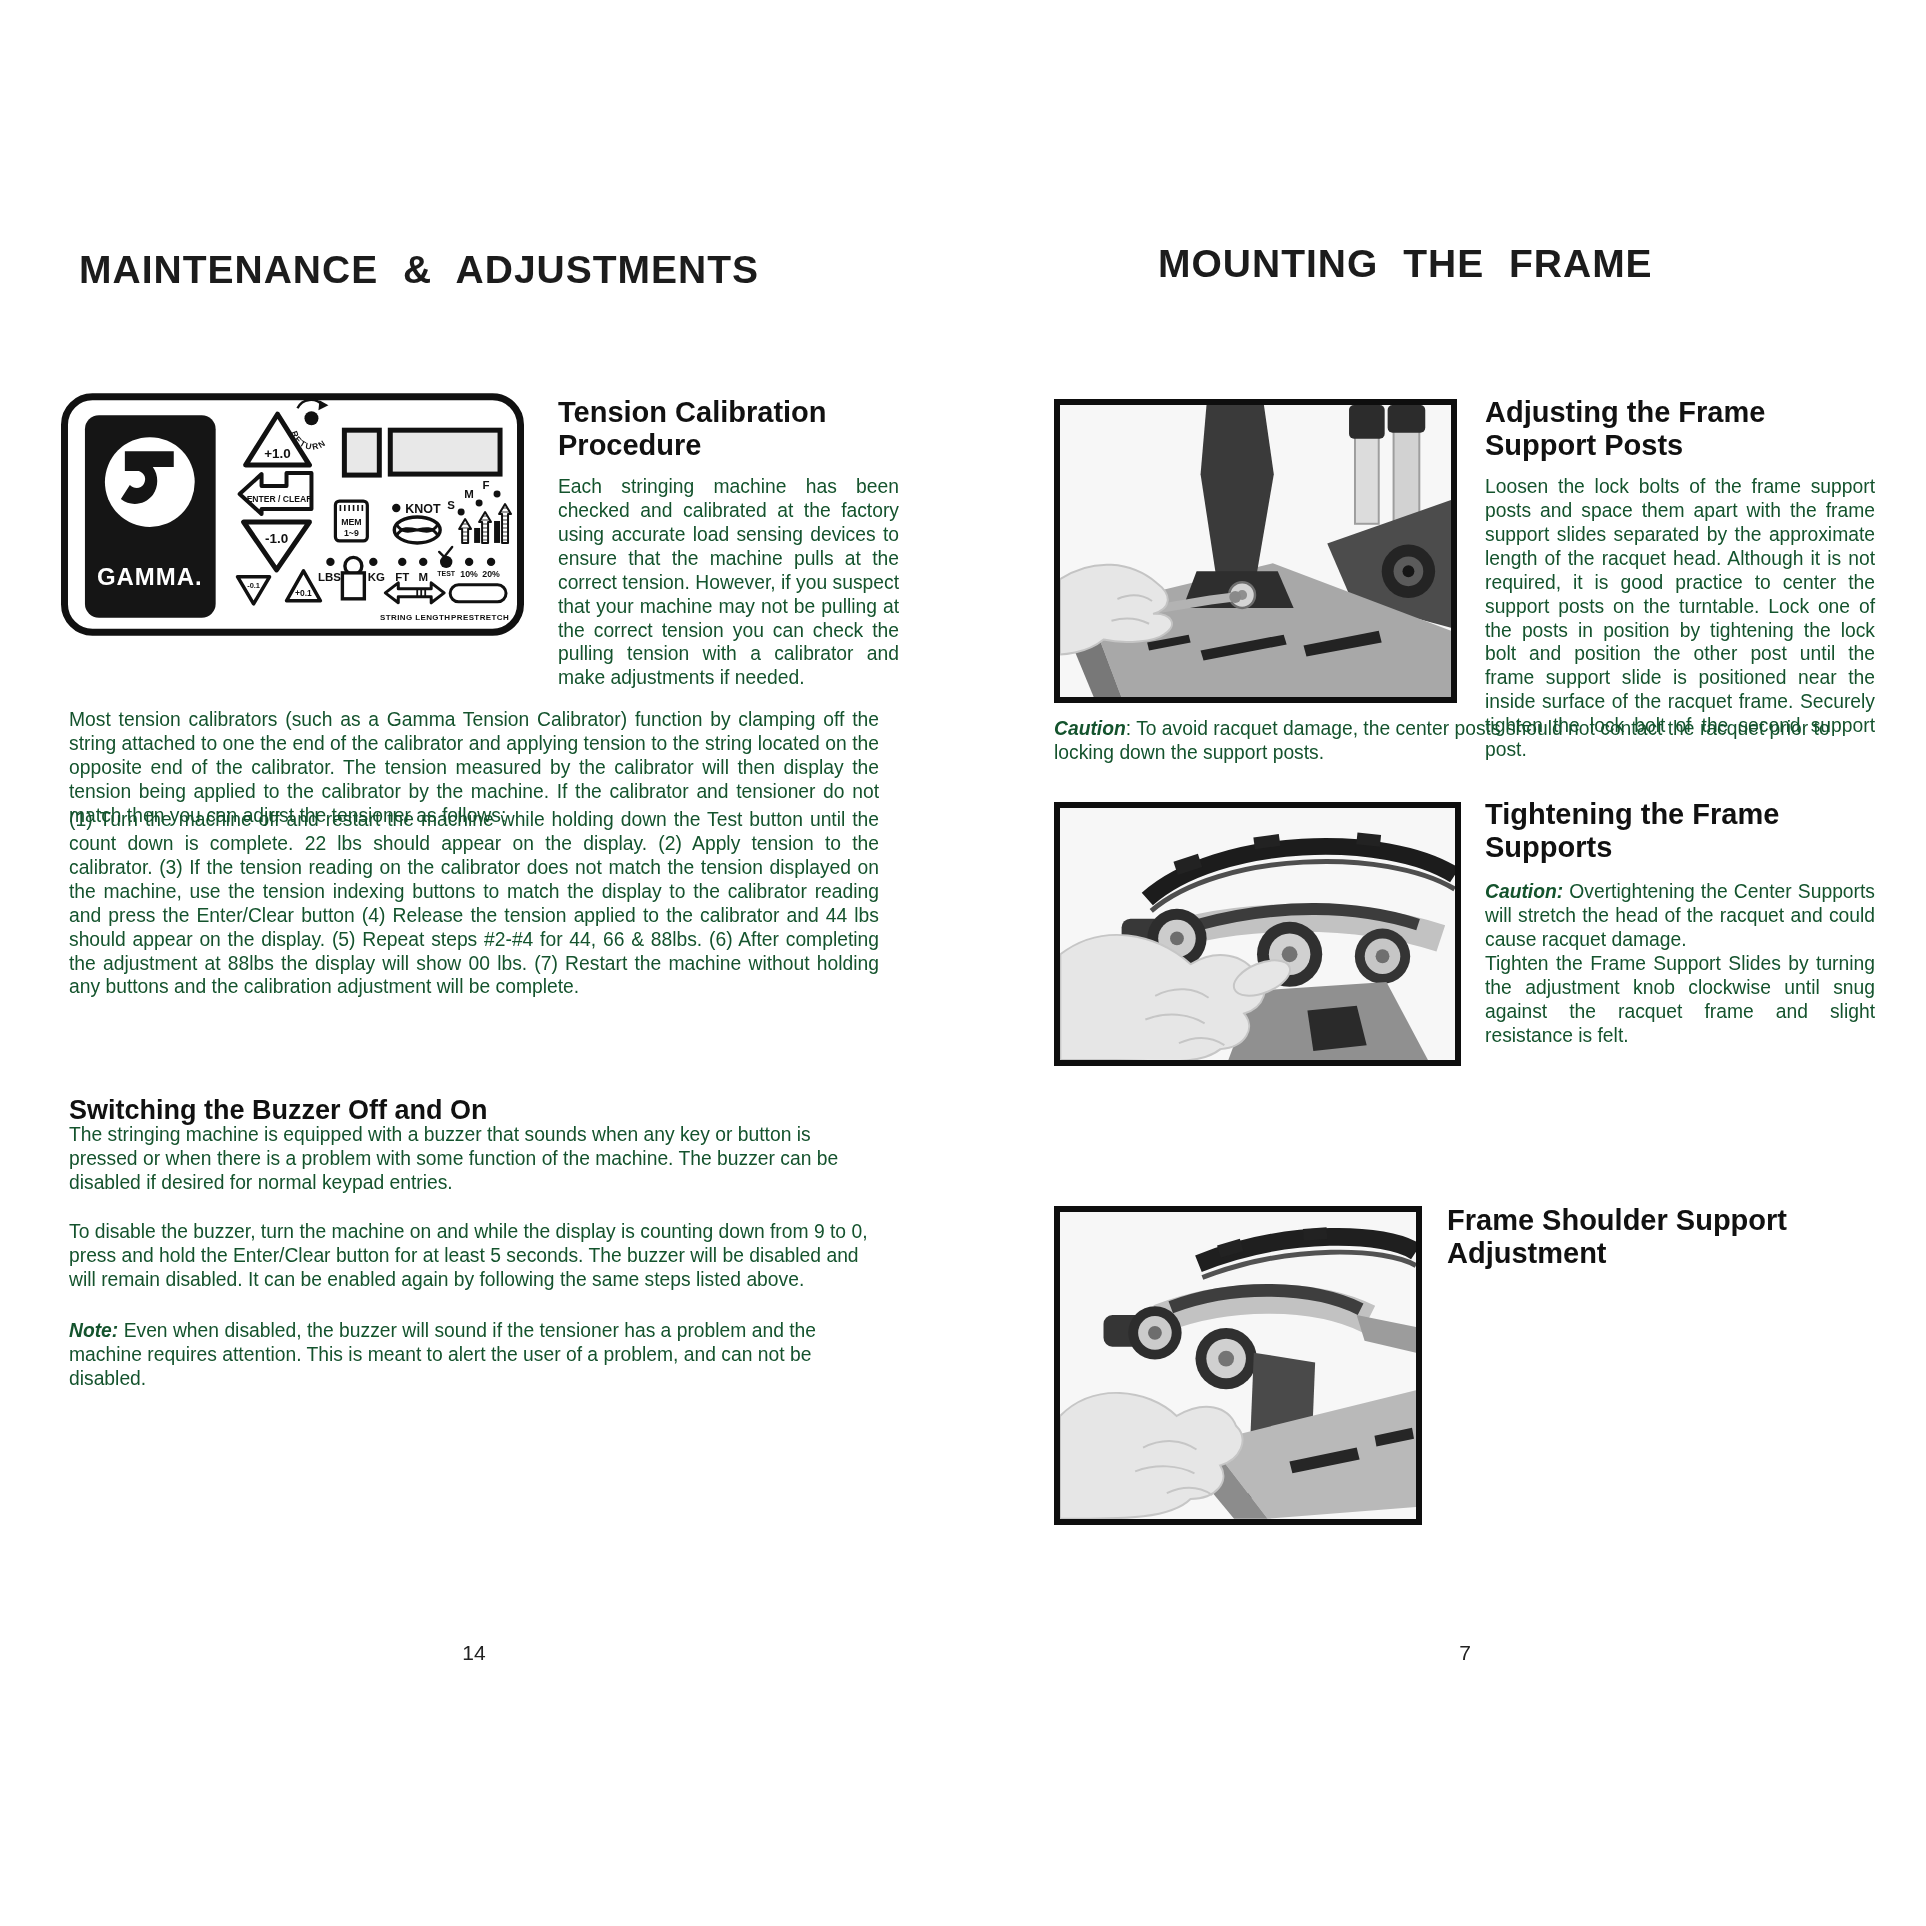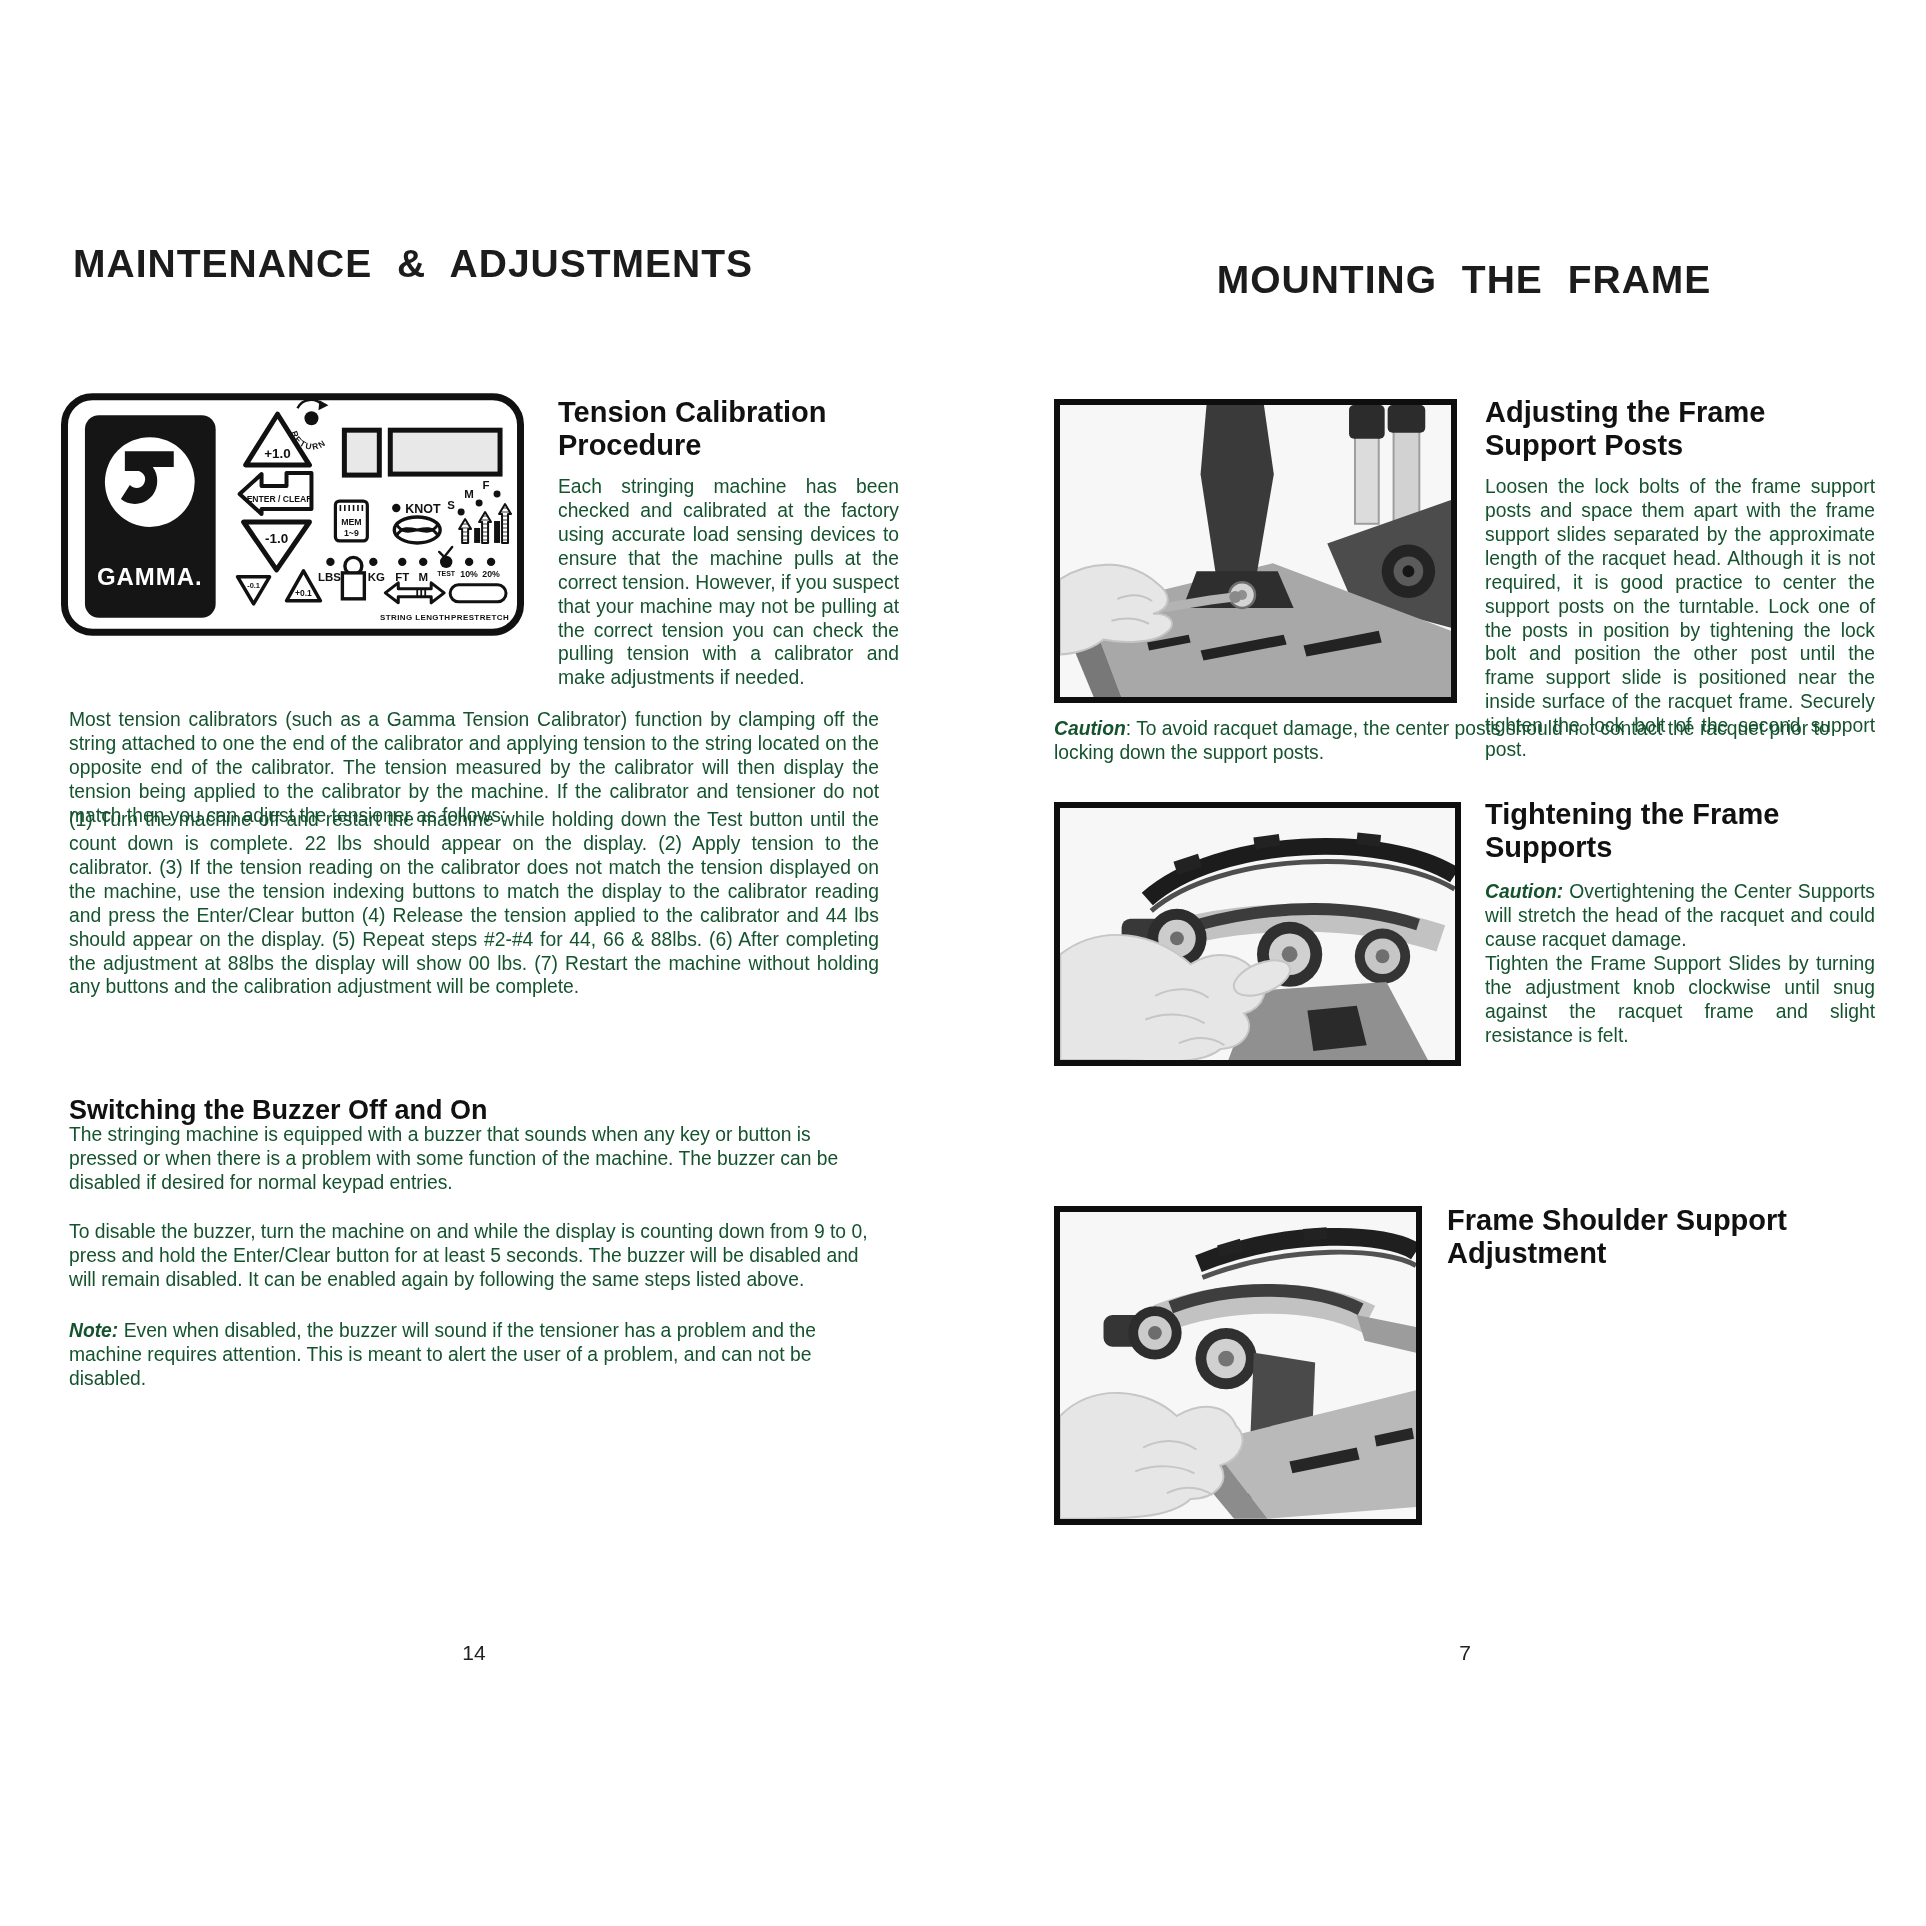--- a/index.html
+++ b/index.html
@@ -1,41 +1,41 @@
 <!DOCTYPE html>
 <html><head>
 <meta charset="utf-8">
 <style>
   html,body{margin:0;padding:0;background:#ffffff;}
   .spread{position:relative;width:1927px;height:1927px;background:#ffffff;
           font-family:"Liberation Sans",sans-serif;color:#1a1a1a;overflow:hidden;}
   .abs{position:absolute;}
-  .ptitle{margin:4px;font-weight:bold;font-size:39px;letter-spacing:1px;word-spacing:13px;
-          text-align:center;white-space:nowrap;color:#1c1c1c;}
+  .ptitle{margin:10px;font-weight:bold;font-size:39px;letter-spacing:1px;word-spacing:13px;
+          white-space:nowrap;color:#1c1c1c;}
   .shead{margin:0;font-weight:bold;font-size:29px;color:#111;}
   .body{margin:0;font-size:19.3px;line-height:1.24;color:#14532d;}
   .just{text-align:justify;}
   .colhead{margin:0 0 13px 0;}
   .bi{font-weight:bold;font-style:italic;}
   .pagenum{font-size:21px;text-align:center;color:#222;}
   .photo{display:block;border:6px solid #0e0e0e;background:#f7f7f7;}
   .photo svg{display:block;}
   
   .l-title{left:69px;top:238px;width:626px;}
   .panel-fig{left:61px;top:393px;}
   .tension-col{left:558px;top:396px;width:341px;}
   .para-calib{left:69px;top:679px;width:810px;margin-top:29px;}
   .para-steps{left:69px;top:808px;width:810px;}
   .buzzer-head{left:69px;top:1095px;width:810px;}
   .buzzer-p1{left:69px;top:1123px;width:810px;}
   .buzzer-p2{left:69px;top:1220px;width:810px;}
   .buzzer-note{left:69px;top:1319px;width:810px;}
   .l-pagenum{left:69px;top:1641px;width:810px;}
   
-  .r-title{left:1148px;top:254px;width:624px;}
+  .r-title{left:1148px;top:232px;width:624px;}
   .photo1{left:1054px;top:399px;}
   .sec1{left:1485px;top:396px;width:390px;}
   .caution1{left:1054px;top:717px;width:822px;}
   .photo2{left:1054px;top:802px;}
   .sec2{left:1485px;top:798px;width:390px;}
   .sec2 .caution{margin-top:16px;}
   .photo3{left:1054px;top:1206px;}
   .sec3{left:1447px;top:1204px;width:430px;}
   .r-pagenum{left:1054px;top:1641px;width:822px;}
   

